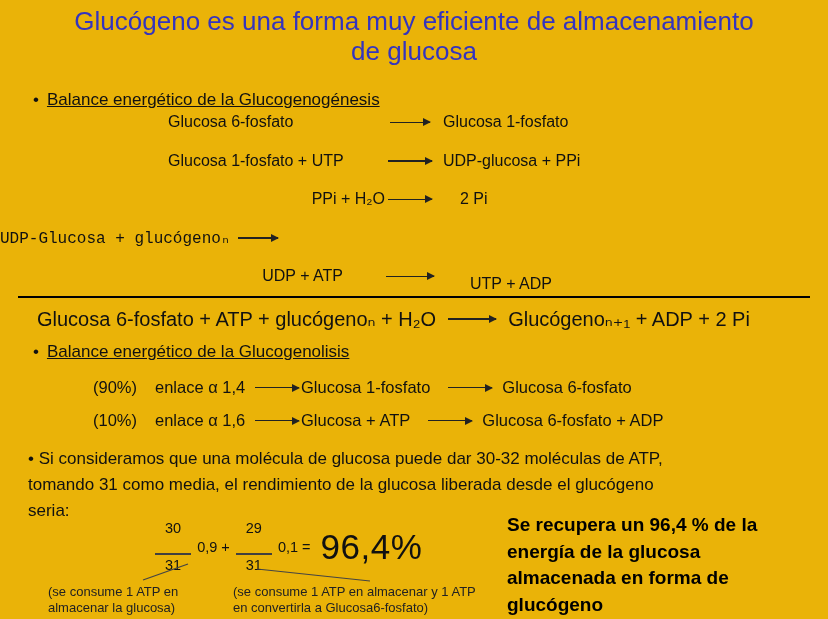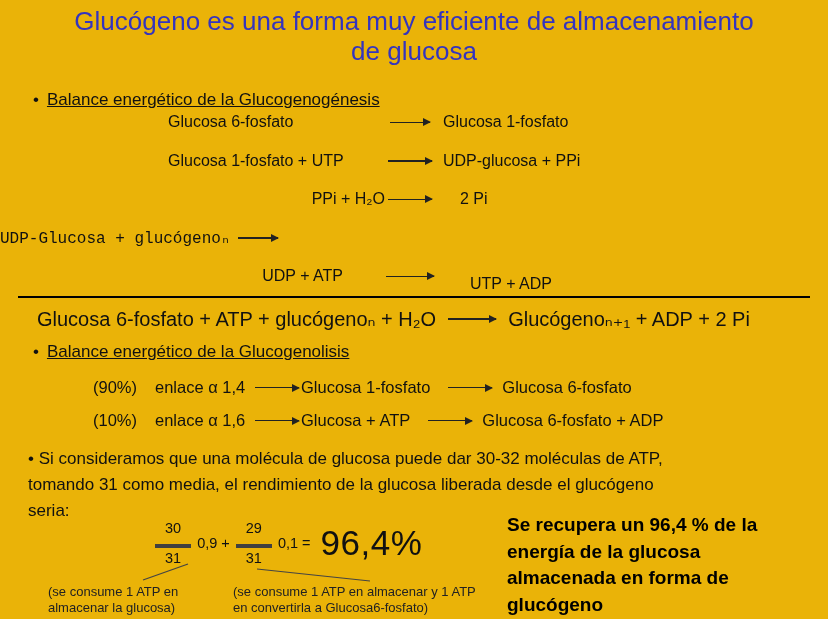--- a/index.html
+++ b/index.html
@@ -45,21 +45,21 @@
   .prow .pct{width:62px;flex:none;}
   .prow .bond{width:100px;flex:none;}
   .prow .mid{margin-left:2px;}
   .prow .arr2{margin-left:18px;}
   .prow .end{margin-left:10px;}
 
   .para{position:absolute;top:446px;left:28px;width:780px;font-size:17px;line-height:26px;}
 
   .formula{position:absolute;top:520px;left:155px;display:flex;align-items:center;}
   .frac{display:inline-flex;flex-direction:column;align-items:center;font-size:14.5px;line-height:16px;flex:none;}
-  .frac .num{border-bottom:4px solid #404040;padding:0 10px 8px;}
+  .frac .num{border-bottom:2px solid #404040;padding:0 10px 17px;}
   .frac .den{padding-top:2px;}
   .mult{font-size:14.5px;margin:0 6px 0 6px;flex:none;}
   .result{font-size:35px;font-weight:400;margin-left:4px;letter-spacing:0.5px;}
 
   .note{position:absolute;font-size:13px;line-height:15.5px;color:#222;}
   .note-left{top:584px;left:48px;}
   .note-right{top:584px;left:233px;}
   .connector-svg{position:absolute;top:555px;left:40px;width:460px;height:60px;}
 
   .conclusion{position:absolute;top:512px;left:507px;width:305px;

